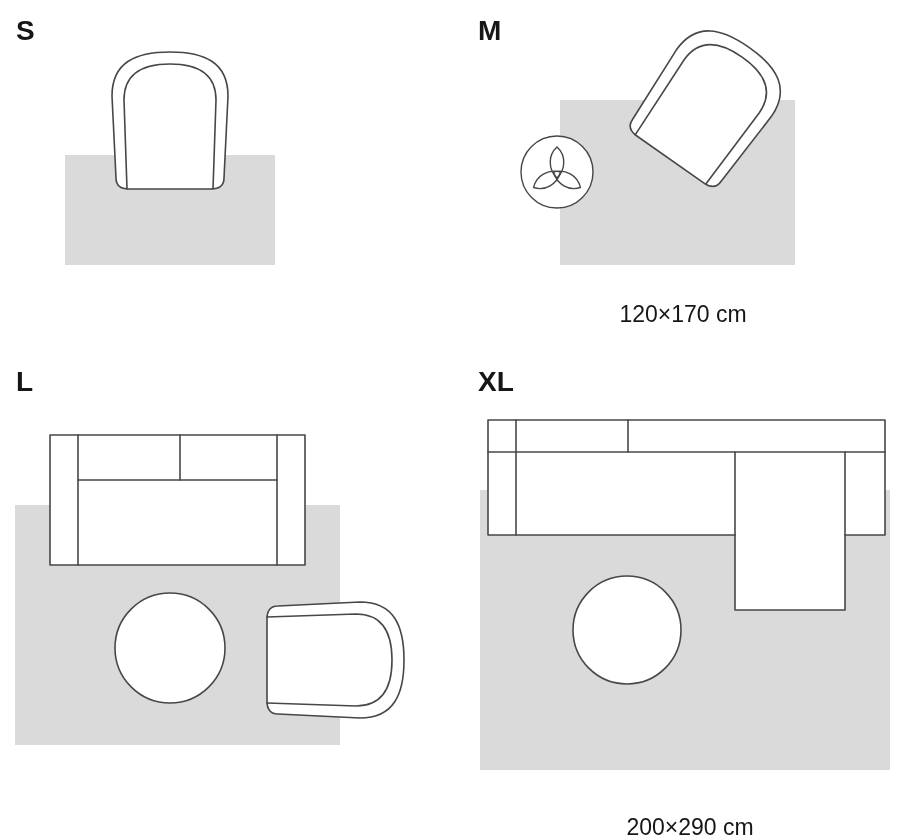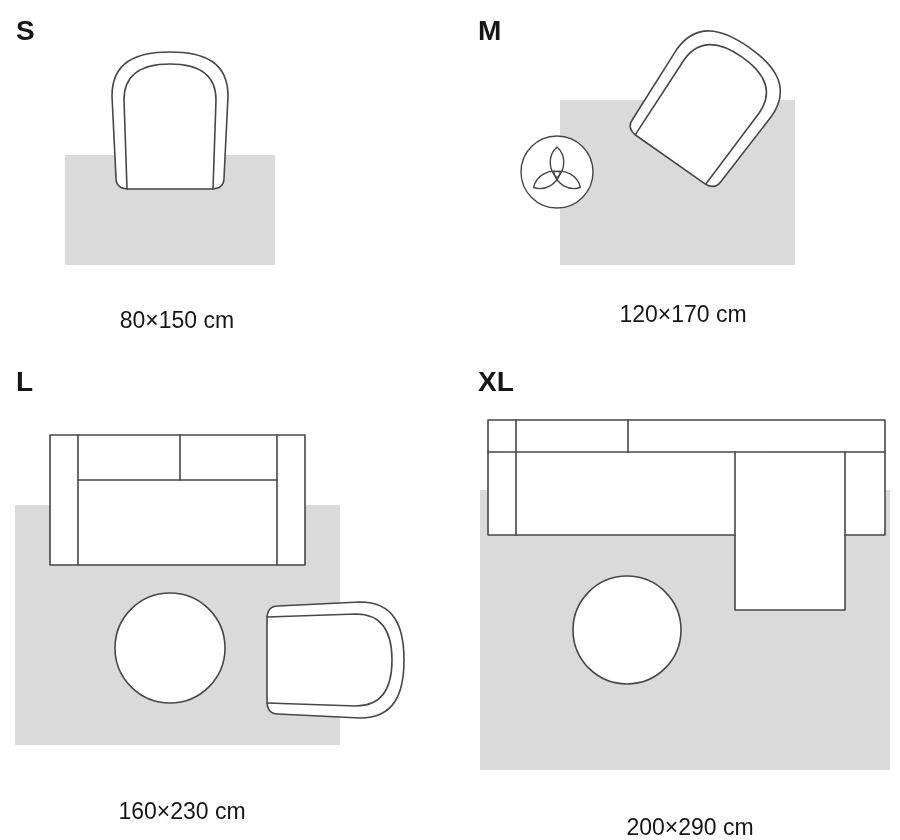--- a/index.html
+++ b/index.html
@@ -83,21 +83,20 @@
 </svg>
 
 <div class="board">
 
   <div class="cell cell-s">
     <div class="size-letter">S</div>
     <svg class="illus" width="450" height="355" viewBox="0 0 450 355">
       <rect class="rug" x="65" y="155" width="210" height="110"></rect>
       <use href="#chair"></use>
     </svg>
-    <div class="caption cap-s">80×150 cm</div>
   </div>
 
   <div class="cell cell-m">
     <div class="size-letter">M</div>
     <svg class="illus" width="450" height="355" viewBox="0 0 450 355">
       <rect class="rug" x="110" y="100" width="235" height="165"></rect>
       <g transform="translate(260,103) rotate(35) translate(-170,-120)">
         <use href="#chair"></use>
       </g>
       <g>
@@ -121,21 +120,20 @@
         <line class="furn-line" x1="78" y1="80" x2="78" y2="210"></line>
         <line class="furn-line" x1="277" y1="80" x2="277" y2="210"></line>
         <line class="furn-line" x1="78" y1="125" x2="277" y2="125"></line>
         <line class="furn-line" x1="180" y1="80" x2="180" y2="125"></line>
       </g>
       <circle class="furn" cx="170" cy="293" r="55"></circle>
       <g transform="translate(336,305) rotate(90) translate(-170,-120)">
         <use href="#chair"></use>
       </g>
     </svg>
-    <div class="caption cap-l">160×230 cm</div>
   </div>
 
   <div class="cell cell-xl">
     <div class="size-letter">XL</div>
     <svg class="illus" width="450" height="485" viewBox="0 0 450 485">
       <rect class="rug" x="30" y="135" width="410" height="280"></rect>
       <g>
         <path class="furn" d="M38,65 L435,65 L435,180 L395,180 L395,255 L285,255 L285,180 L38,180 Z"></path>
         <line class="furn-line" x1="38" y1="97" x2="435" y2="97"></line>
         <line class="furn-line" x1="66" y1="65" x2="66" y2="180"></line>

